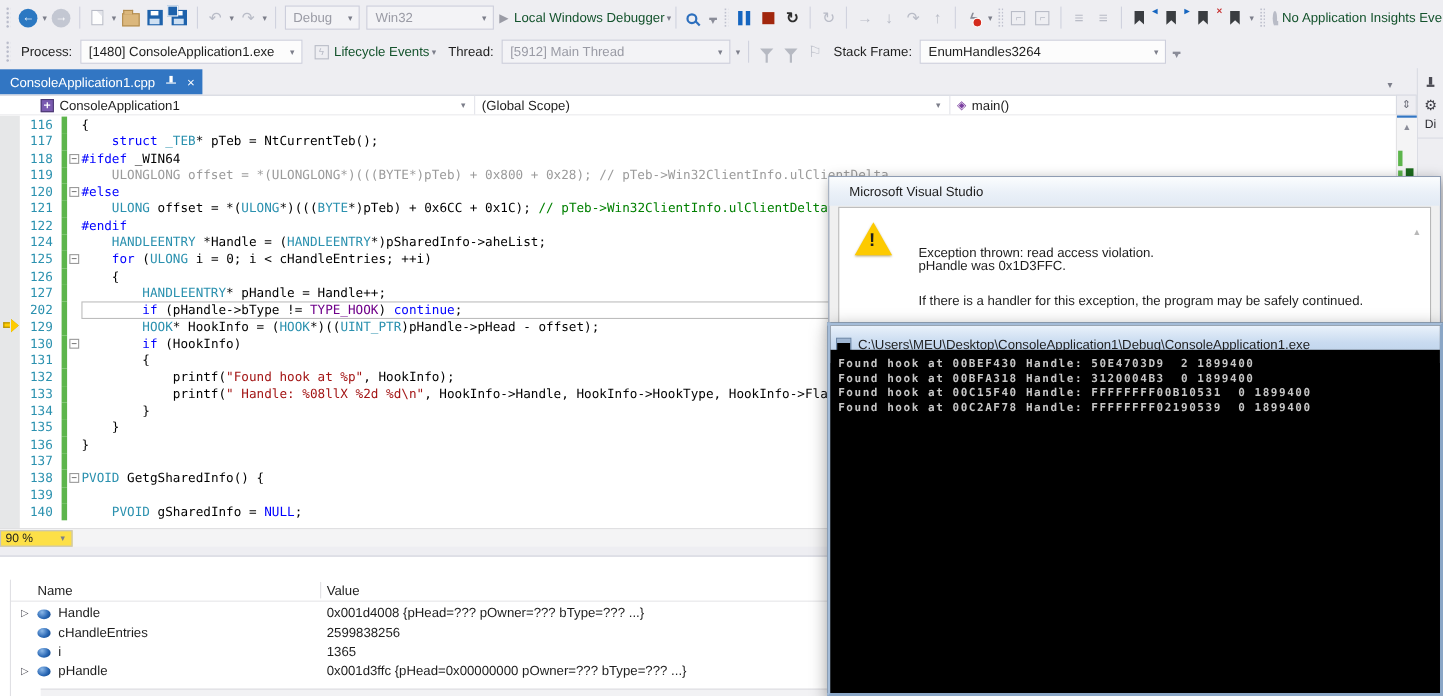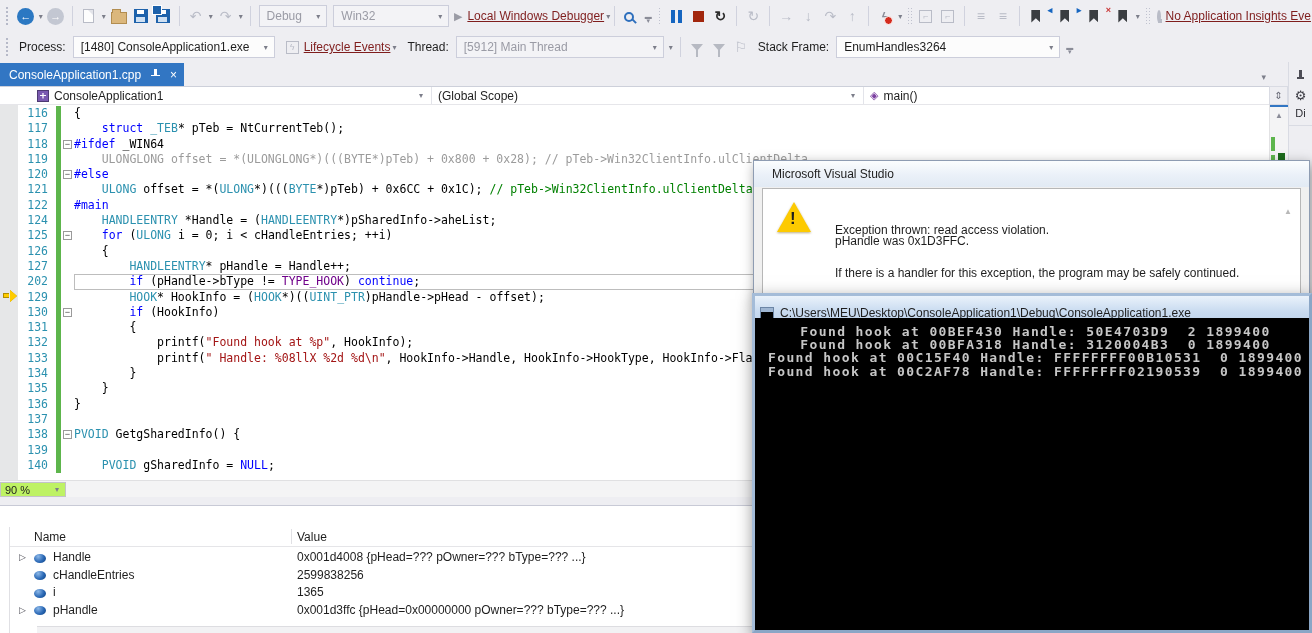--- a/index.html
+++ b/index.html
@@ -22,21 +22,21 @@
   .dd { font-size: 8px; color: #7c7e8a; margin: 0 2px; }
   .ovf { display: flex; flex-direction: column; align-items: center; font-size: 7px; color: #8a8c98; line-height: 4px; margin: 6px 3px 0 3px; }
   .circle-btn { width: 17px; height: 17px; border-radius: 50%; color: #fff; font-size: 11px; line-height: 16px; text-align: center; font-weight: bold; }
   .back-c { background: #2b78c2; }
   .fwd-c { background: #c3c7d2; }
   .combo { height: 22px; background: #fcfcfc; border: 1px solid #cccedb; display: flex; align-items: center; padding: 0 4px 0 7px; margin: 0 3px; }
   .combo .lbl { flex: 1; white-space: nowrap; overflow: hidden; }
   .combo.disabled { background: #f3f3f6; }
   .combo.disabled .lbl { color: #9a9ba5; }
   .tlabel { margin: 0 4px; white-space: nowrap; }
-  .gtext { color: #7f1d1d; white-space: nowrap; text-decoration: underline; }
+  .gtext { color: #14532d; white-space: nowrap; }
 
   
   .floppy { width: 14px; height: 14px; background: #1e62ab; position: relative; }
   .floppy:before { content:""; position: absolute; top: 1px; left: 3px; width: 7px; height: 4px; background: #fff; }
   .floppy:after { content:""; position: absolute; bottom: 1px; left: 2px; width: 9px; height: 5px; background: #cfe0f2; }
   .floppy2 { position: relative; }
   .floppy2 .f2 { position: absolute; left: -4px; top: -4px; width: 10px; height: 10px; background: #1e62ab; border: 1px solid #fff; }
   .folder { width: 16px; height: 12px; background: #dbb77c; border: 1px solid #b28d50; position: relative; margin-top: 3px; }
   .folder:before { content:""; position: absolute; top: -4px; left: 0; width: 7px; height: 3px; background: #dbb77c; border: 1px solid #b28d50; border-bottom: none; }
   .page { width: 11px; height: 14px; background: #fdfdfd; border: 1px solid #b9bcc7; position: relative; }
@@ -96,21 +96,21 @@
   .tk-p { color: #000; } .tk-k { color: #0000ff; } .tk-t { color: #2b91af; }
   .tk-s { color: #a31515; } .tk-c { color: #008000; } .tk-g { color: #9b9b9b; } .tk-m { color: #6f008a; }
   .vscroll { position: absolute; left: 1269px; top: 105px; width: 19px; height: 375px; background: #f4f4f5; border-left: 1px solid #e2e2e4; z-index: 1; }
   .vscroll .posmark { position: absolute; top: 0; left: 0; right: 0; height: 2px; background: #3276c3; }
   .vscroll .up { position: absolute; top: 6px; left: 0; right: 0; text-align: center; font-size: 8px; color: #8a8c98; }
   .vscroll .gm1 { position: absolute; left: 1px; top: 32px; width: 4px; height: 14px; background: #5db54c; }
   .vscroll .gm2 { position: absolute; left: 1px; top: 50px; width: 4px; height: 6px; background: #5db54c; }
   .vscroll .dgm { position: absolute; right: 3px; top: 48px; width: 7px; height: 7px; background: #1c6b1c; }
   .splitgrip { position: absolute; left: 1269px; top: 86px; width: 19px; height: 19px; background: #eeeef2; border: 1px solid #d9dbe3; text-align: center; font-size: 10px; color: #6a6c78; line-height: 17px; z-index: 1; }
   .zoombar { position: absolute; top: 480px; left: 0; width: 1288px; height: 17px; background: #f4f4f5; border-top: 1px solid #e0e0e2; display: flex; }
-  .zoomcombo { width: 66px; height: 15px; margin: 1px 0 0 0; background: #bef264; border: 1px solid #c3c3c8; display: flex; align-items: center; justify-content: space-between; padding: 0 4px; font-size: 11px; }
+  .zoomcombo { width: 66px; height: 15px; margin: 1px 0 0 0; background: #fde047; border: 1px solid #c3c3c8; display: flex; align-items: center; justify-content: space-between; padding: 0 4px; font-size: 11px; }
 
   
   .sidestrip { position: absolute; top: 62px; left: 1288px; width: 24px; bottom: 0; background: #eeeef2; border-left: 1px solid #d9dbe3; }
   .sidepin { margin: 8px auto 6px; width: 9px; height: 12px; position: relative; }
   .sidepin:before { content:""; position: absolute; left: 3px; top: 0; width: 3px; height: 7px; background: #4c4c55; }
   .sidepin:after { content:""; position: absolute; left: 1px; top: 7px; width: 7px; height: 1.5px; background: #4c4c55; box-shadow: 3px 3px 0 -1px #4c4c55; }
   .sidegear { text-align: center; font-size: 13px; color: #3c3c44; margin-bottom: 4px; }
   .sidelabel { text-align: center; font-size: 11px; color: #2d2d33; }
   .sidesep { margin-top: 6px; border-top: 1px solid #d9dbe3; }
 
@@ -146,21 +146,21 @@
   .dlg-l2 { position: absolute; left: 72px; top: 45px; }
   .dlg-l3 { position: absolute; left: 72px; top: 77px; }
   .dlg-scrollup { position: absolute; right: 8px; top: 18px; font-size: 8px; color: #b8b8b8; }
 
   
   .console { position: absolute; left: 752px; top: 293px; width: 560px; height: 340px; background: #000;
              border: 3px solid; border-color: #a4bcd8 #8aa6c6 #8aa6c6 #a4bcd8; box-shadow: 2px 6px 16px rgba(0,0,0,0.5); z-index: 10; }
   .con-title { height: 34px; background: linear-gradient(#eaf2fb, #c9dbf0 45%, #b6cde8); display: flex; align-items: center; padding-left: 5px; }
   .con-icon { width: 14px; height: 13px; background: linear-gradient(#9fb6d2, #9fb6d2 35%, #000 35%); border: 1px solid #6c86a6; margin-right: 6px; }
   .con-body { position: absolute; top: 22px; left: 0; right: 0; bottom: 0; background: #000; padding: 7px 0 0 7px; overflow: hidden; }
-  .cline { font-family: "DejaVu Sans Mono", monospace; font-weight: bold; font-size: 13px; line-height: 13.2px; letter-spacing: 1.4px; color: #c6c6c6; white-space: pre; text-align: center; }
+  .cline { font-family: "DejaVu Sans Mono", monospace; font-weight: bold; font-size: 10px; line-height: 13.2px; letter-spacing: 1.4px; color: #c6c6c6; white-space: pre; }
 </style>
 </head>
 <body>
 
 <div class="app">
 
   <div class="tb tb1">
     <div class="grip"></div>
     <div class="tbtn">
         <span class="circle-btn back-c">←</span>
@@ -395,21 +395,21 @@
         <div class="crow">
           <div class="ln">121</div>
           <div class="chg"></div>
           <div class="fold"></div>
           <div class="ctext"><span class="tk-p">    </span><span class="tk-t">ULONG</span><span class="tk-p"> offset = *(</span><span class="tk-t">ULONG</span><span class="tk-p">*)(((</span><span class="tk-t">BYTE</span><span class="tk-p">*)pTeb) + 0x6CC + 0x1C); </span><span class="tk-c">// pTeb-&gt;Win32ClientInfo.ulClientDelta</span></div>
         </div>
         <div class="crow">
           <div class="ln">122</div>
           <div class="chg"></div>
           <div class="fold"></div>
-          <div class="ctext"><span class="tk-k">#main</span></div>
+          <div class="ctext"><span class="tk-k">#endif</span></div>
         </div>
         <div class="crow">
           <div class="ln">124</div>
           <div class="chg"></div>
           <div class="fold"></div>
           <div class="ctext"><span class="tk-p">    </span><span class="tk-t">HANDLEENTRY</span><span class="tk-p"> *Handle = (</span><span class="tk-t">HANDLEENTRY</span><span class="tk-p">*)pSharedInfo-&gt;aheList;</span></div>
         </div>
         <div class="crow">
           <div class="ln">125</div>
           <div class="chg"></div>

